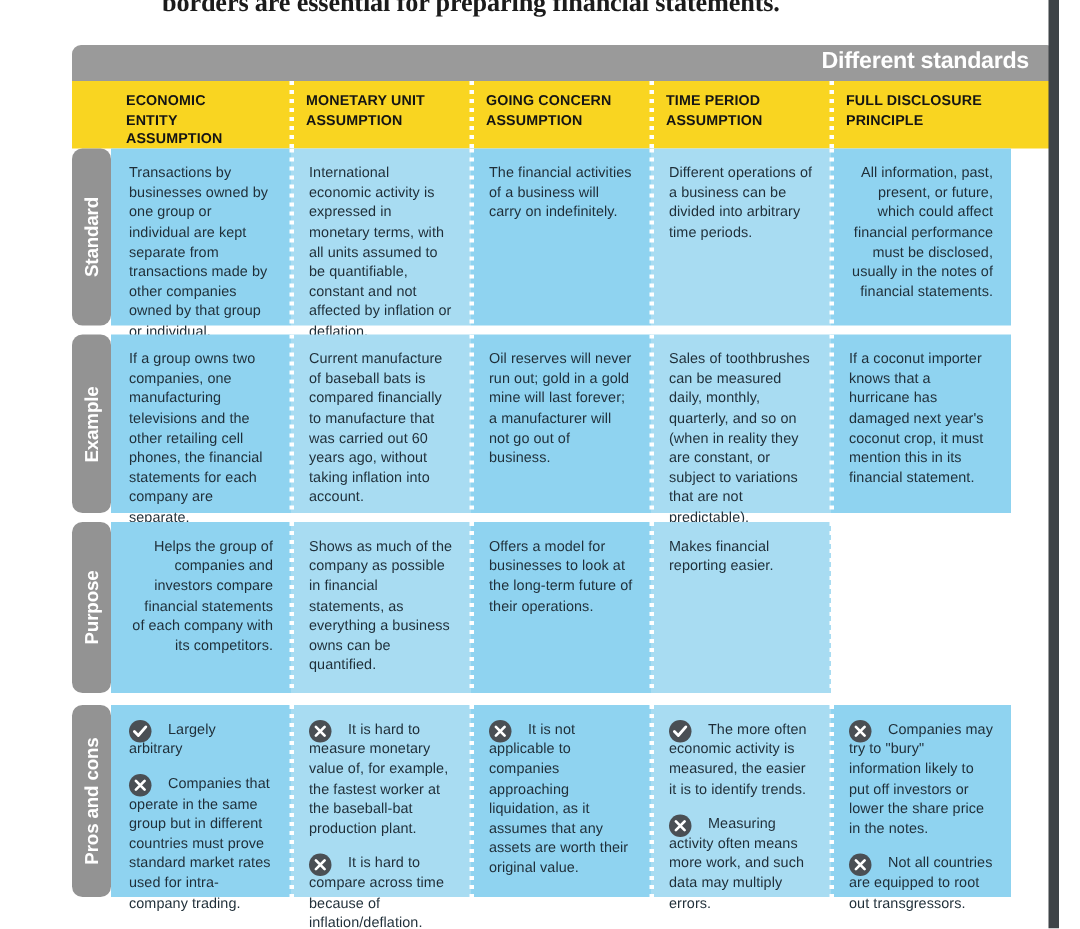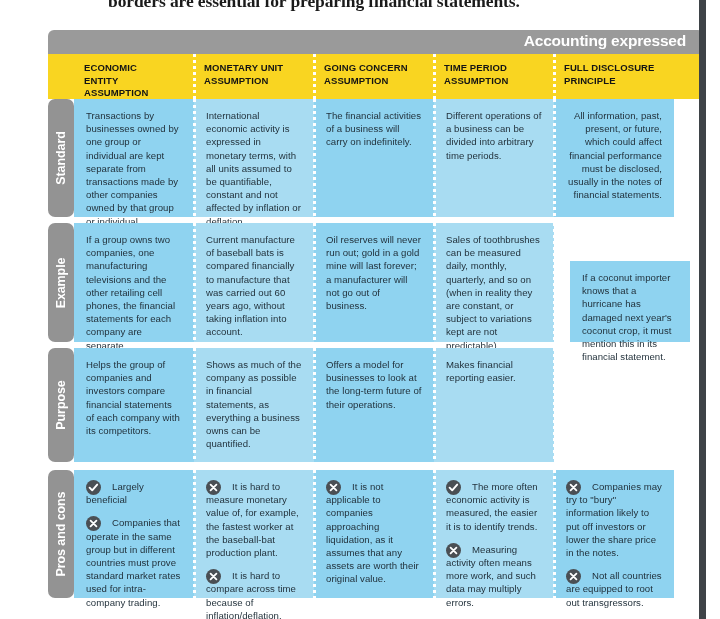--- a/index.html
+++ b/index.html
@@ -199,21 +199,21 @@
 </head>
 <body>
 
 <div id="page">
 
   <div class="page-text">borders are essential for preparing financial statements.</div>
 
   <div class="table">
 
     <div class="banner">
-      <div class="banner-title">Accounting expressed</div>
+      <div class="banner-title">Different standards</div>
     </div>
 
     <div class="header-row" id="headerRow">
         <div class="col-head" style="left: 26px; width: 120px;">
           <span>ECONOMIC</span>
           <span>ENTITY</span>
           <span>ASSUMPTION</span>
         </div>
         <div class="col-head" style="left: 146px; width: 120px;">
           <span>MONETARY UNIT</span>
@@ -274,35 +274,35 @@
             </div>
             <div class="cell alt" style="left: 120px; width: 120px;">
               <p>Current manufacture of baseball bats is compared financially to manufacture that was carried out 60 years ago, without taking inflation into account.</p>
             </div>
             <div class="dots" style="left: 119px;"></div>
             <div class="cell" style="left: 240px; width: 120px;">
               <p>Oil reserves will never run out; gold in a gold mine will last forever; a manufacturer will not go out of business.</p>
             </div>
             <div class="dots" style="left: 239px;"></div>
             <div class="cell alt" style="left: 360px; width: 120px;">
-              <p>Sales of toothbrushes can be measured daily, monthly, quarterly, and so on (when in reality they are constant, or subject to variations kept are not predictable).</p>
+              <p>Sales of toothbrushes can be measured daily, monthly, quarterly, and so on (when in reality they are constant, or subject to variations that are not predictable).</p>
             </div>
             <div class="dots" style="left: 359px;"></div>
-            <div class="cell" style="left: 496px; width: 120px; margin-top: 38px;">
+            <div class="cell" style="left: 480px; width: 120px;">
               <p>If a coconut importer knows that a hurricane has damaged next year's coconut crop, it must mention this in its financial statement.</p>
             </div>
             <div class="dots" style="left: 479px;"></div>
           </div>
         </div>
         <div class="row" style="top: 318px; height: 114px;">
           <div class="rowlabel" style="height: 114px;">
             <span>Purpose</span>
           </div>
           <div class="cells">
-            <div class="cell" style="left: 0px; width: 120px;">
+            <div class="cell" style="left: 0px; width: 120px; text-align: right;">
               <p>Helps the group of companies and investors compare financial statements of each company with its competitors.</p>
             </div>
             <div class="cell alt" style="left: 120px; width: 120px;">
               <p>Shows as much of the company as possible in financial statements, as everything a business owns can be quantified.</p>
             </div>
             <div class="dots" style="left: 119px;"></div>
             <div class="cell" style="left: 240px; width: 120px;">
               <p>Offers a model for businesses to look at the long-term future of their operations.</p>
             </div>
             <div class="dots" style="left: 239px;"></div>
@@ -316,21 +316,21 @@
         <div class="row" style="top: 440px; height: 128px;">
           <div class="rowlabel" style="height: 128px;">
             <span>Pros and cons</span>
           </div>
           <div class="cells">
             <div class="cell" style="left: 0px; width: 120px;">
               <p class="pc-item"><span class="badge">
                   <svg width="15" height="15" viewBox="0 0 15 15">
                     <path d="M3.6 7.7 L6.2 10.3 L11.2 4.6" stroke="#ffffff" stroke-width="1.9" fill="none" stroke-linecap="round" stroke-linejoin="round"></path>
                   </svg>
-                </span><span>Largely beneficial</span></p>
+                </span><span>Largely arbitrary</span></p>
               <p class="pc-item"><span class="badge">
                   <svg width="15" height="15" viewBox="0 0 15 15">
                     <path d="M4.6 4.6 L10.4 10.4 M10.4 4.6 L4.6 10.4" stroke="#ffffff" stroke-width="1.8" fill="none" stroke-linecap="round"></path>
                   </svg>
                 </span><span>Companies that operate in the same group but in different countries must prove standard market rates used for intra-company trading.</span></p>
             </div>
             <div class="cell alt" style="left: 120px; width: 120px;">
               <p class="pc-item"><span class="badge">
                   <svg width="15" height="15" viewBox="0 0 15 15">
                     <path d="M4.6 4.6 L10.4 10.4 M10.4 4.6 L4.6 10.4" stroke="#ffffff" stroke-width="1.8" fill="none" stroke-linecap="round"></path>

